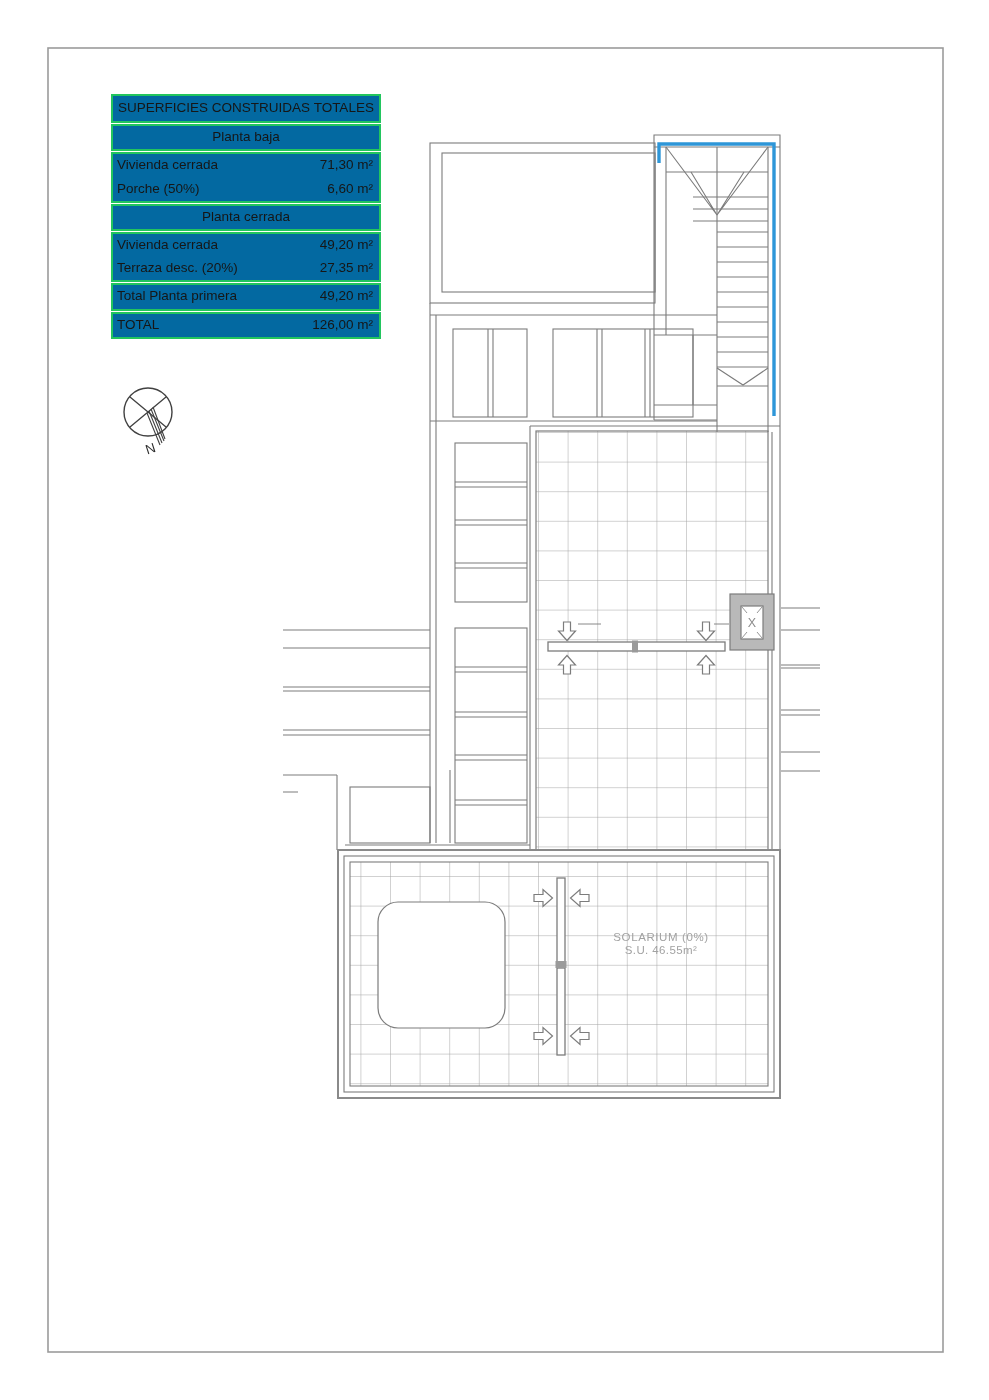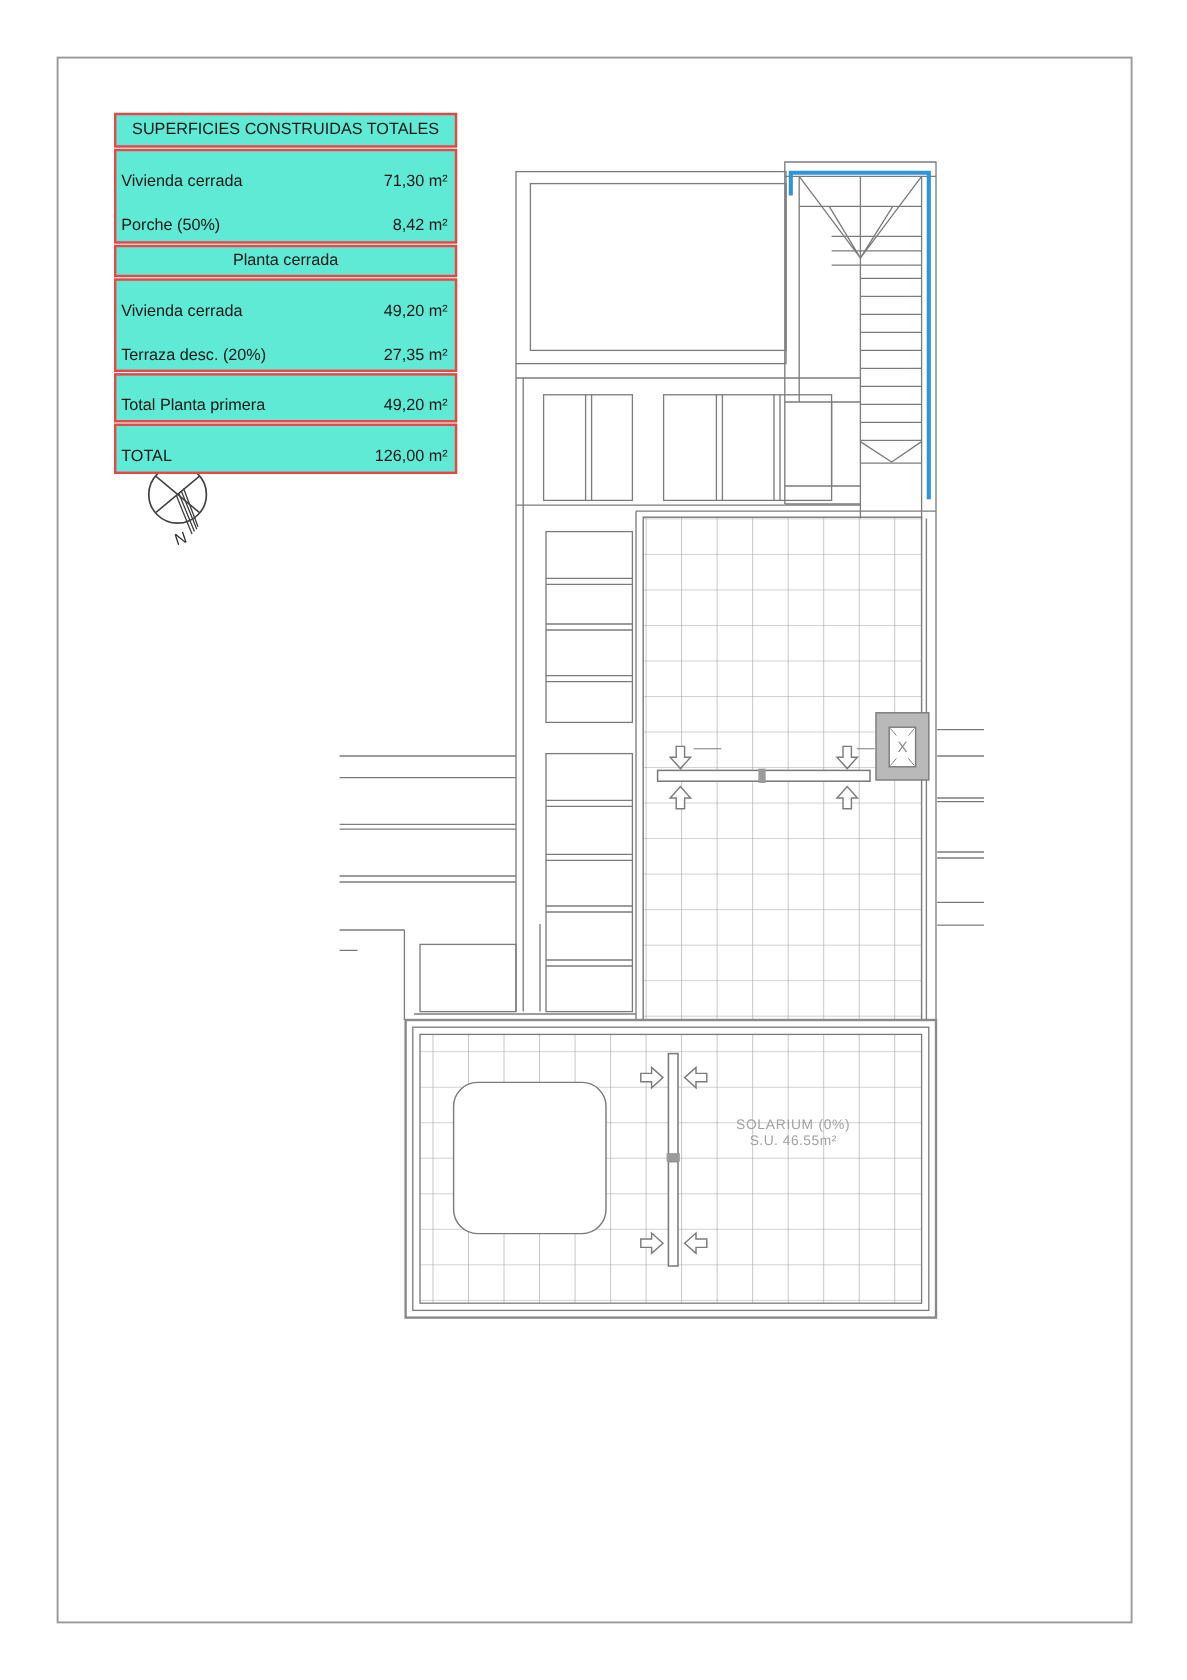--- a/index.html
+++ b/index.html
@@ -4,25 +4,25 @@
 <style>
   html,body{margin:0;padding:0;background:#ffffff;}
   #sheet{position:relative;width:989px;height:1400px;background:#ffffff;overflow:hidden;
          font-family:"Liberation Sans",sans-serif;}
   svg{position:absolute;left:0;top:0;}
   svg text{font-family:"Liberation Sans",sans-serif;}
 
   
   .area-table{position:absolute;left:95px;top:94px;width:286px;color:#161616;
               font-size:13.5px;line-height:1.2;}
-  .t-box{border:2px solid #ef4444;background:#5eead4;margin-top:1px;box-sizing:border-box;}
+  .t-box{border:2px solid #22c55e;background:#0369a1;margin-top:1px;box-sizing:border-box;margin-left:16px;}
   .t-box:first-child{margin-top:0;}
   .t-title{text-align:center;padding:4px 2px 5px;}
   .t-section{text-align:center;padding:3px 2px 4px;}
-  .t-row{display:flex;justify-content:space-between;align-items:baseline;padding:17px 6px 4px 4px;}
+  .t-row{display:flex;justify-content:space-between;align-items:baseline;padding:3px 6px 4px 4px;}
   .t-row .lbl{white-space:nowrap;}
   .t-row .val{white-space:nowrap;text-align:center;}
 </style>
 </head>
 <body>
 
 <div id="sheet">
 
   <svg width="989" height="1400" viewBox="0 0 989 1400">
     <defs>
@@ -122,29 +122,30 @@
       <circle cx="148" cy="412" r="24"></circle>
       <path d="M130 397 L166 427 M130 427 L166 397" stroke-width="1.3"></path>
       <path stroke-width="1.1" d="M147 413 L160 445 M149 411 L162 443 M151 409 L164 441 M153 407 L165 439"></path>
       <text x="152" y="453" transform="rotate(-18 152 453)" text-anchor="middle" font-size="13.5" fill="#2e2e2e" stroke="none">N</text>
     </g>
   </svg>
 
   <div class="area-table">
     <div class="t-box t-title">SUPERFICIES CONSTRUIDAS TOTALES</div>
 
+    <div class="t-box t-section">Planta baja</div>
 
     <div class="t-box">
       <div class="t-row">
         <span class="lbl">Vivienda cerrada</span>
         <span class="val">71,30 m²</span>
       </div>
       <div class="t-row">
         <span class="lbl">Porche (50%)</span>
-        <span class="val">8,42 m²</span>
+        <span class="val">6,60 m²</span>
       </div>
     </div>
 
 
     <div class="t-box t-section">Planta cerrada</div>
 
     <div class="t-box">
       <div class="t-row">
         <span class="lbl">Vivienda cerrada</span>
         <span class="val">49,20 m²</span>

